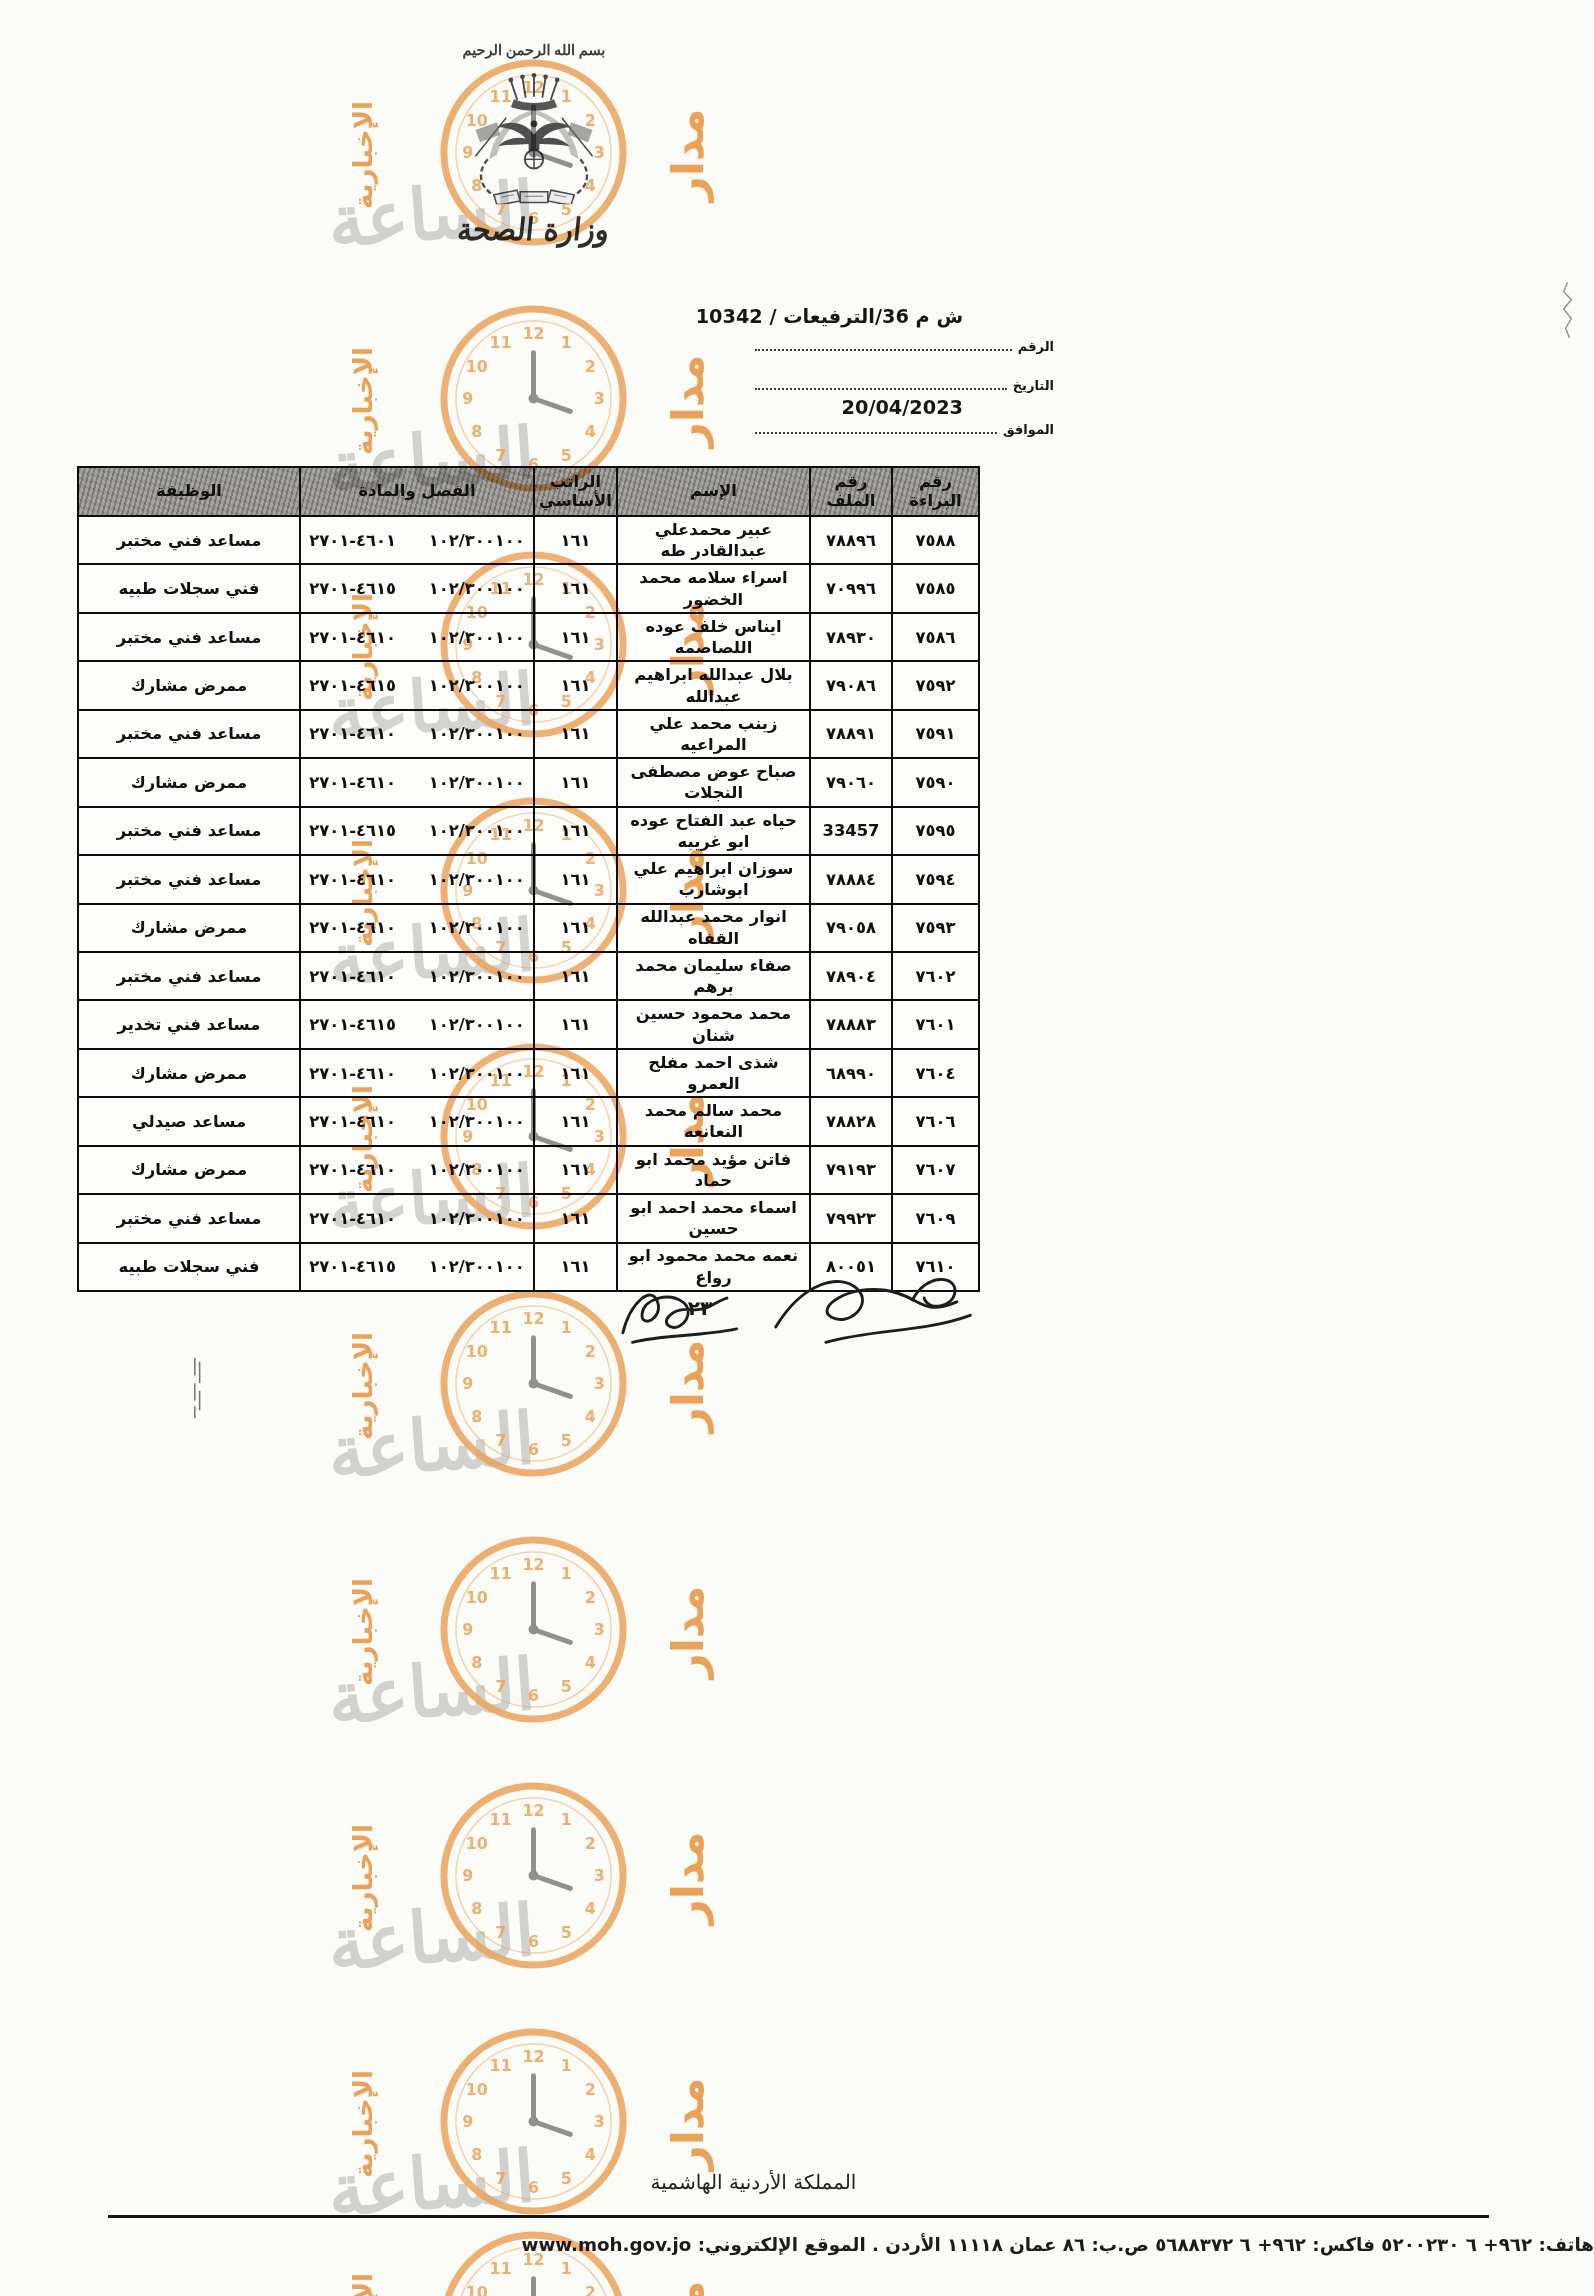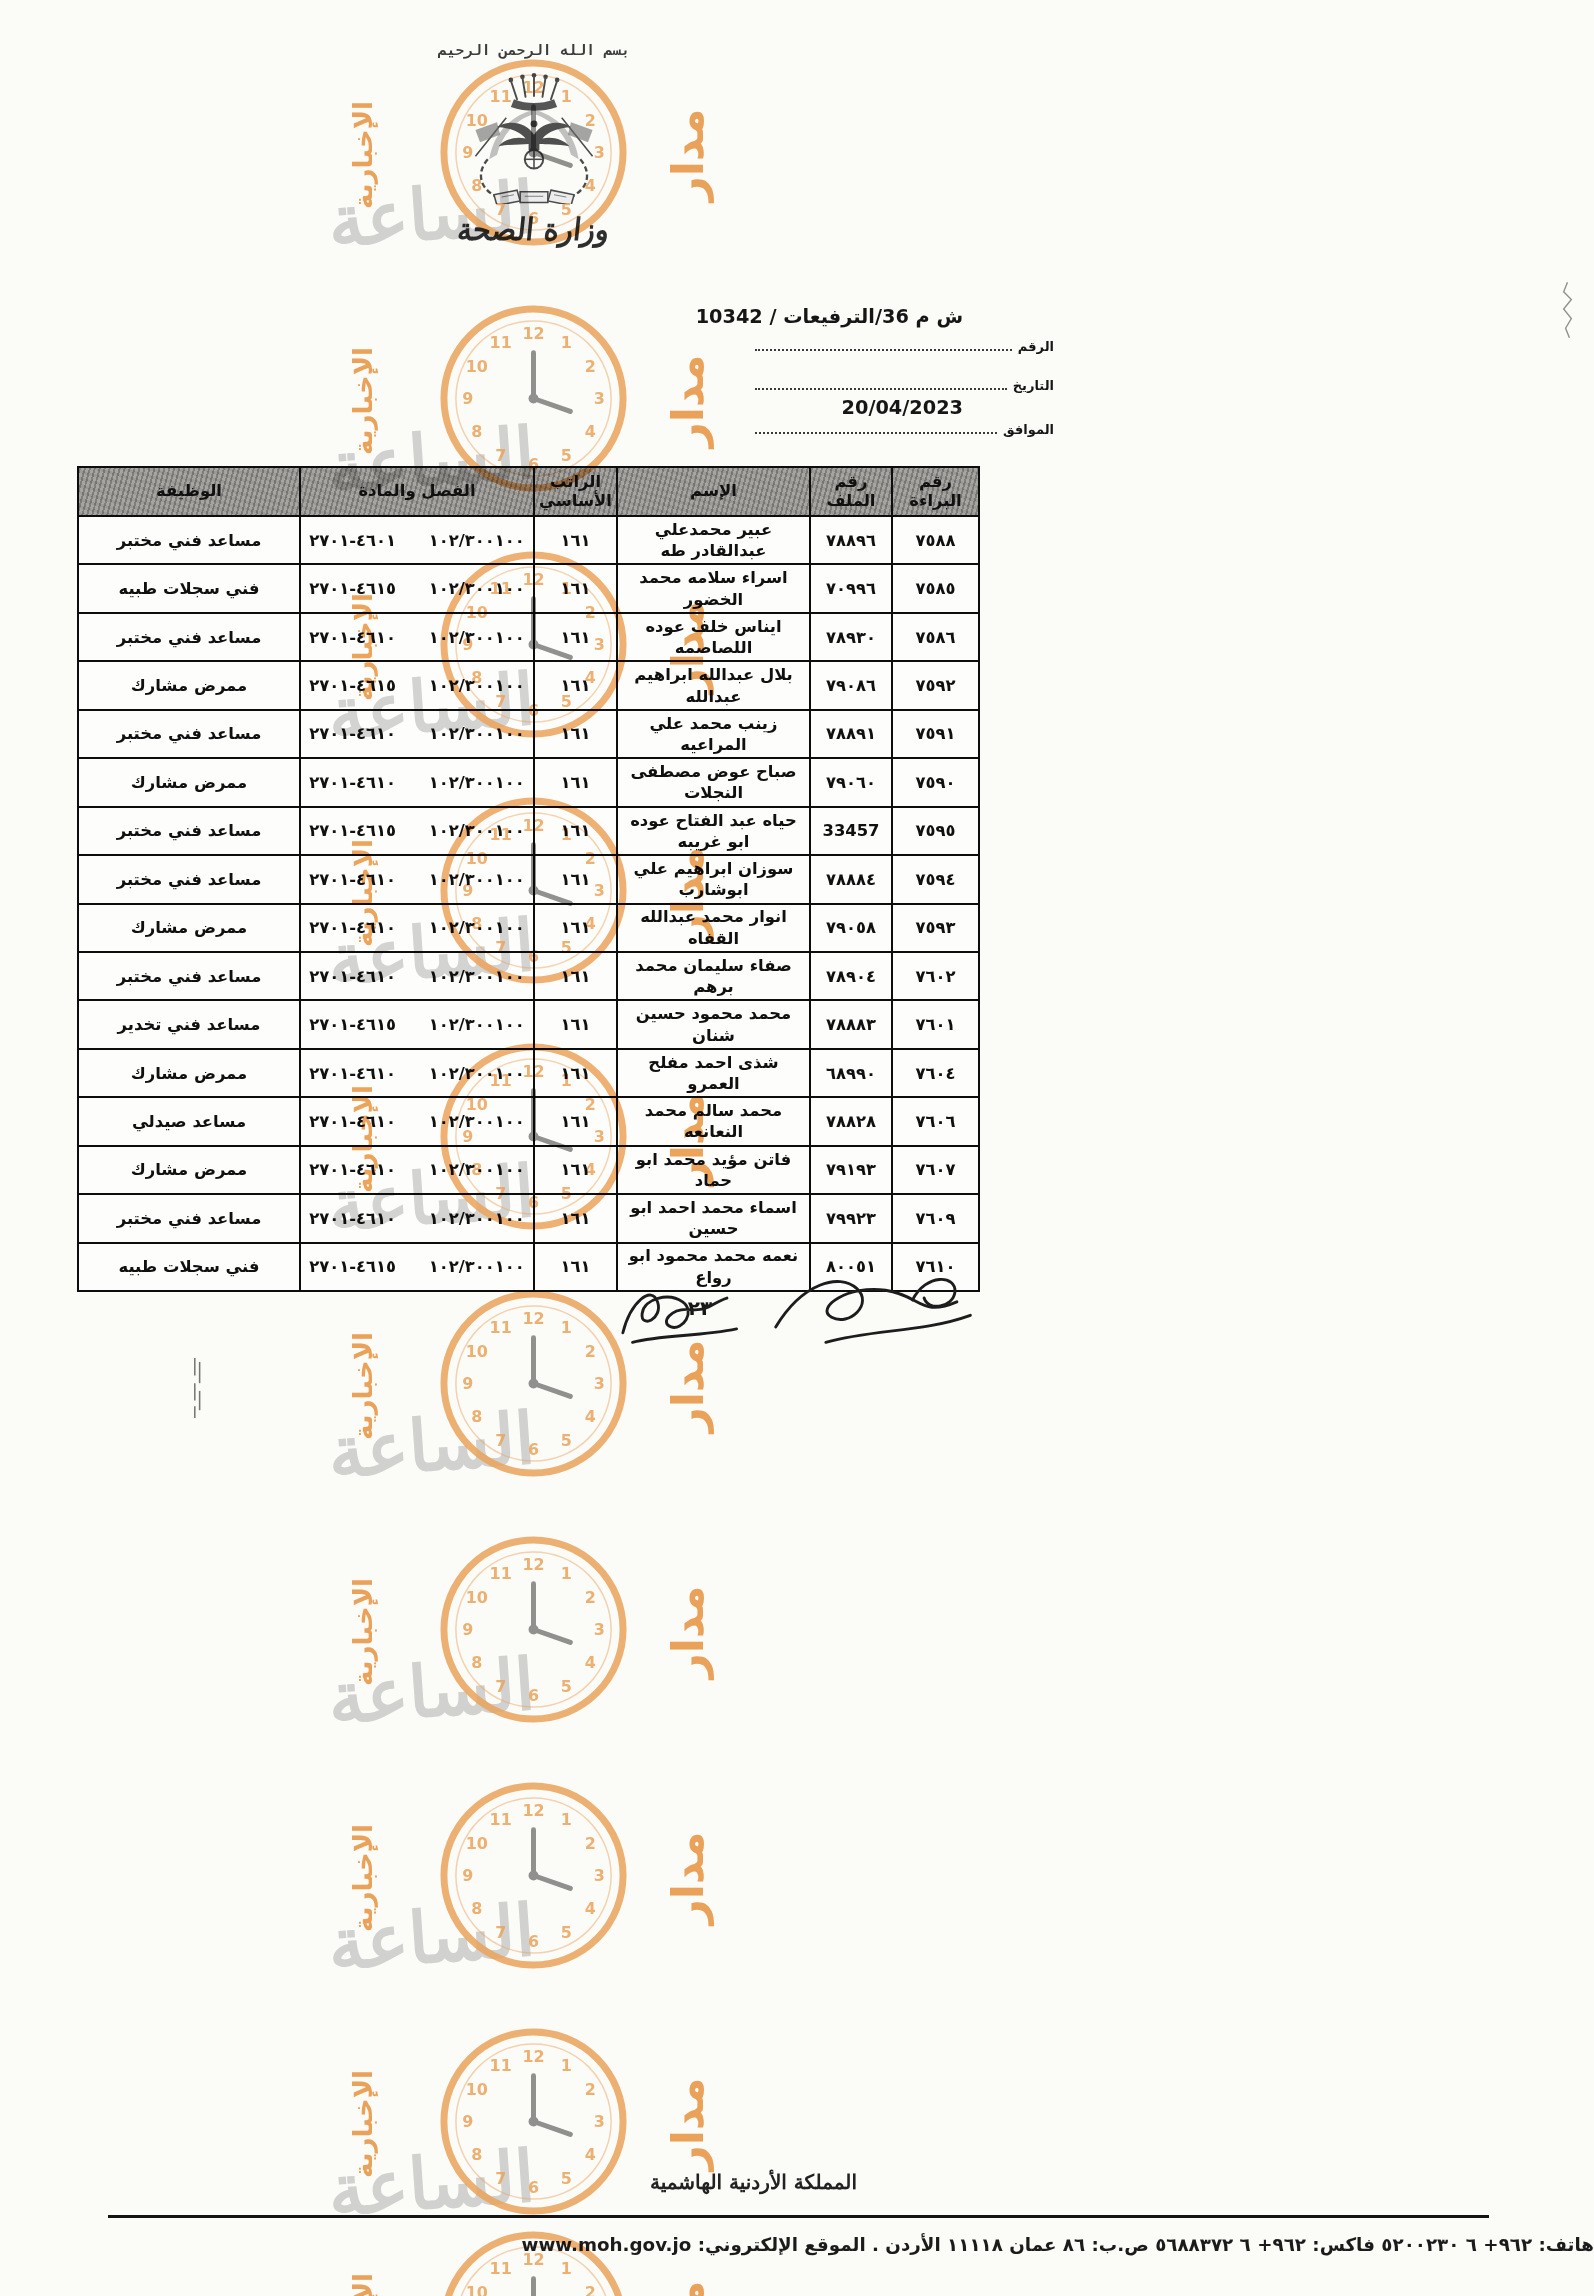--- a/index.html
+++ b/index.html
@@ -15,21 +15,21 @@
       mix-blend-mode:multiply;opacity:.78}
   .wm-side{position:absolute;left:1.9px;top:50%;transform:translateY(-50%) rotate(-90deg);
       font-size:26px;font-weight:bold;color:#e98c2e;white-space:nowrap}
   .wm-main{position:absolute;left:21px;bottom:15.4px;font-size:71px;font-weight:bold;color:#8d8d8d;
       opacity:.48;transform:rotate(-4deg);font-family:"DejaVu Serif",serif;white-space:nowrap}
   .wm-clock{position:absolute;left:127px;top:13.5px;width:199px;height:199px;opacity:.85}
   .wm-madar{position:absolute;right:3.9px;top:50%;transform:translateY(-50%) rotate(-90deg);
       font-size:44px;font-weight:bold;color:#e98c2e;white-space:nowrap}
   
   .bismillah{position:absolute;left:428px;top:42px;width:212px;text-align:center;
-      font-family:Liberation Mono, monospace;font-weight:bold;font-size:14.5px;color:#3c3c3c;z-index:2}
+      font-family:Liberation Serif, serif;font-weight:bold;font-size:14.5px;color:#3c3c3c;z-index:2}
   .crest-svg{position:absolute;left:449px;top:73px;width:170px;height:131px;z-index:2}
   .ministry{position:absolute;left:442px;top:212px;width:183px;text-align:center;z-index:2;
       font-family:"DejaVu Serif",serif;font-weight:bold;font-size:29px;color:#2e2e2e;
       transform:skewX(-6deg) scaleY(1.05)}
   
   .refblock{position:absolute;left:753px;top:305px;width:301px;height:154px;direction:rtl;z-index:2}
   .ref-line{position:absolute;left:0;right:0;display:flex;align-items:flex-end;font-size:13px;font-weight:bold}
   .ref-label{white-space:nowrap}
   .leader{flex:1;border-bottom:2.4px dotted #3a3a3a;height:15.4px;margin:0 5.8px 2.9px 1.9px}
   .ref-value{position:absolute;font-size:19.3px;font-weight:bold;white-space:nowrap;direction:rtl}
@@ -47,21 +47,21 @@
   .c-article{direction:ltr;font-size:15.4px;word-spacing:27px}
   .c-num{font-size:17.4px}
   
   .page-number{position:absolute;left:666px;top:1296px;width:68px;text-align:center;
       font-size:20px;font-weight:bold;z-index:2}
   .sig{position:absolute;z-index:3}
   .margin-note{position:absolute;left:189px;top:1354px;z-index:2;opacity:.8}
   .corner-scribble{position:absolute;left:1556px;top:280px;z-index:2;opacity:.7}
   
   .kingdom{position:absolute;left:599px;top:2170px;width:309px;text-align:center;z-index:2;
-      font-family:"DejaVu Serif",serif;font-weight:bold;font-size:20px;color:#222}
+      font-family:"DejaVu Serif",serif;font-weight:normal;font-size:20px;color:#222}
   .footer-rule{position:absolute;left:108px;top:2215px;width:1381px;height:2.9px;background:#141414;z-index:2}
   .contact{position:absolute;left:0;top:2234px;width:1594px;direction:rtl;
       font-size:18.3px;font-weight:bold;color:#1b1b1b;z-index:2}
 </style>
 </head>
 <body>
 
 <svg width="0" height="0" style="position:absolute">
   <defs>
     <symbol id="wm-clock" viewBox="0 0 200 200">

